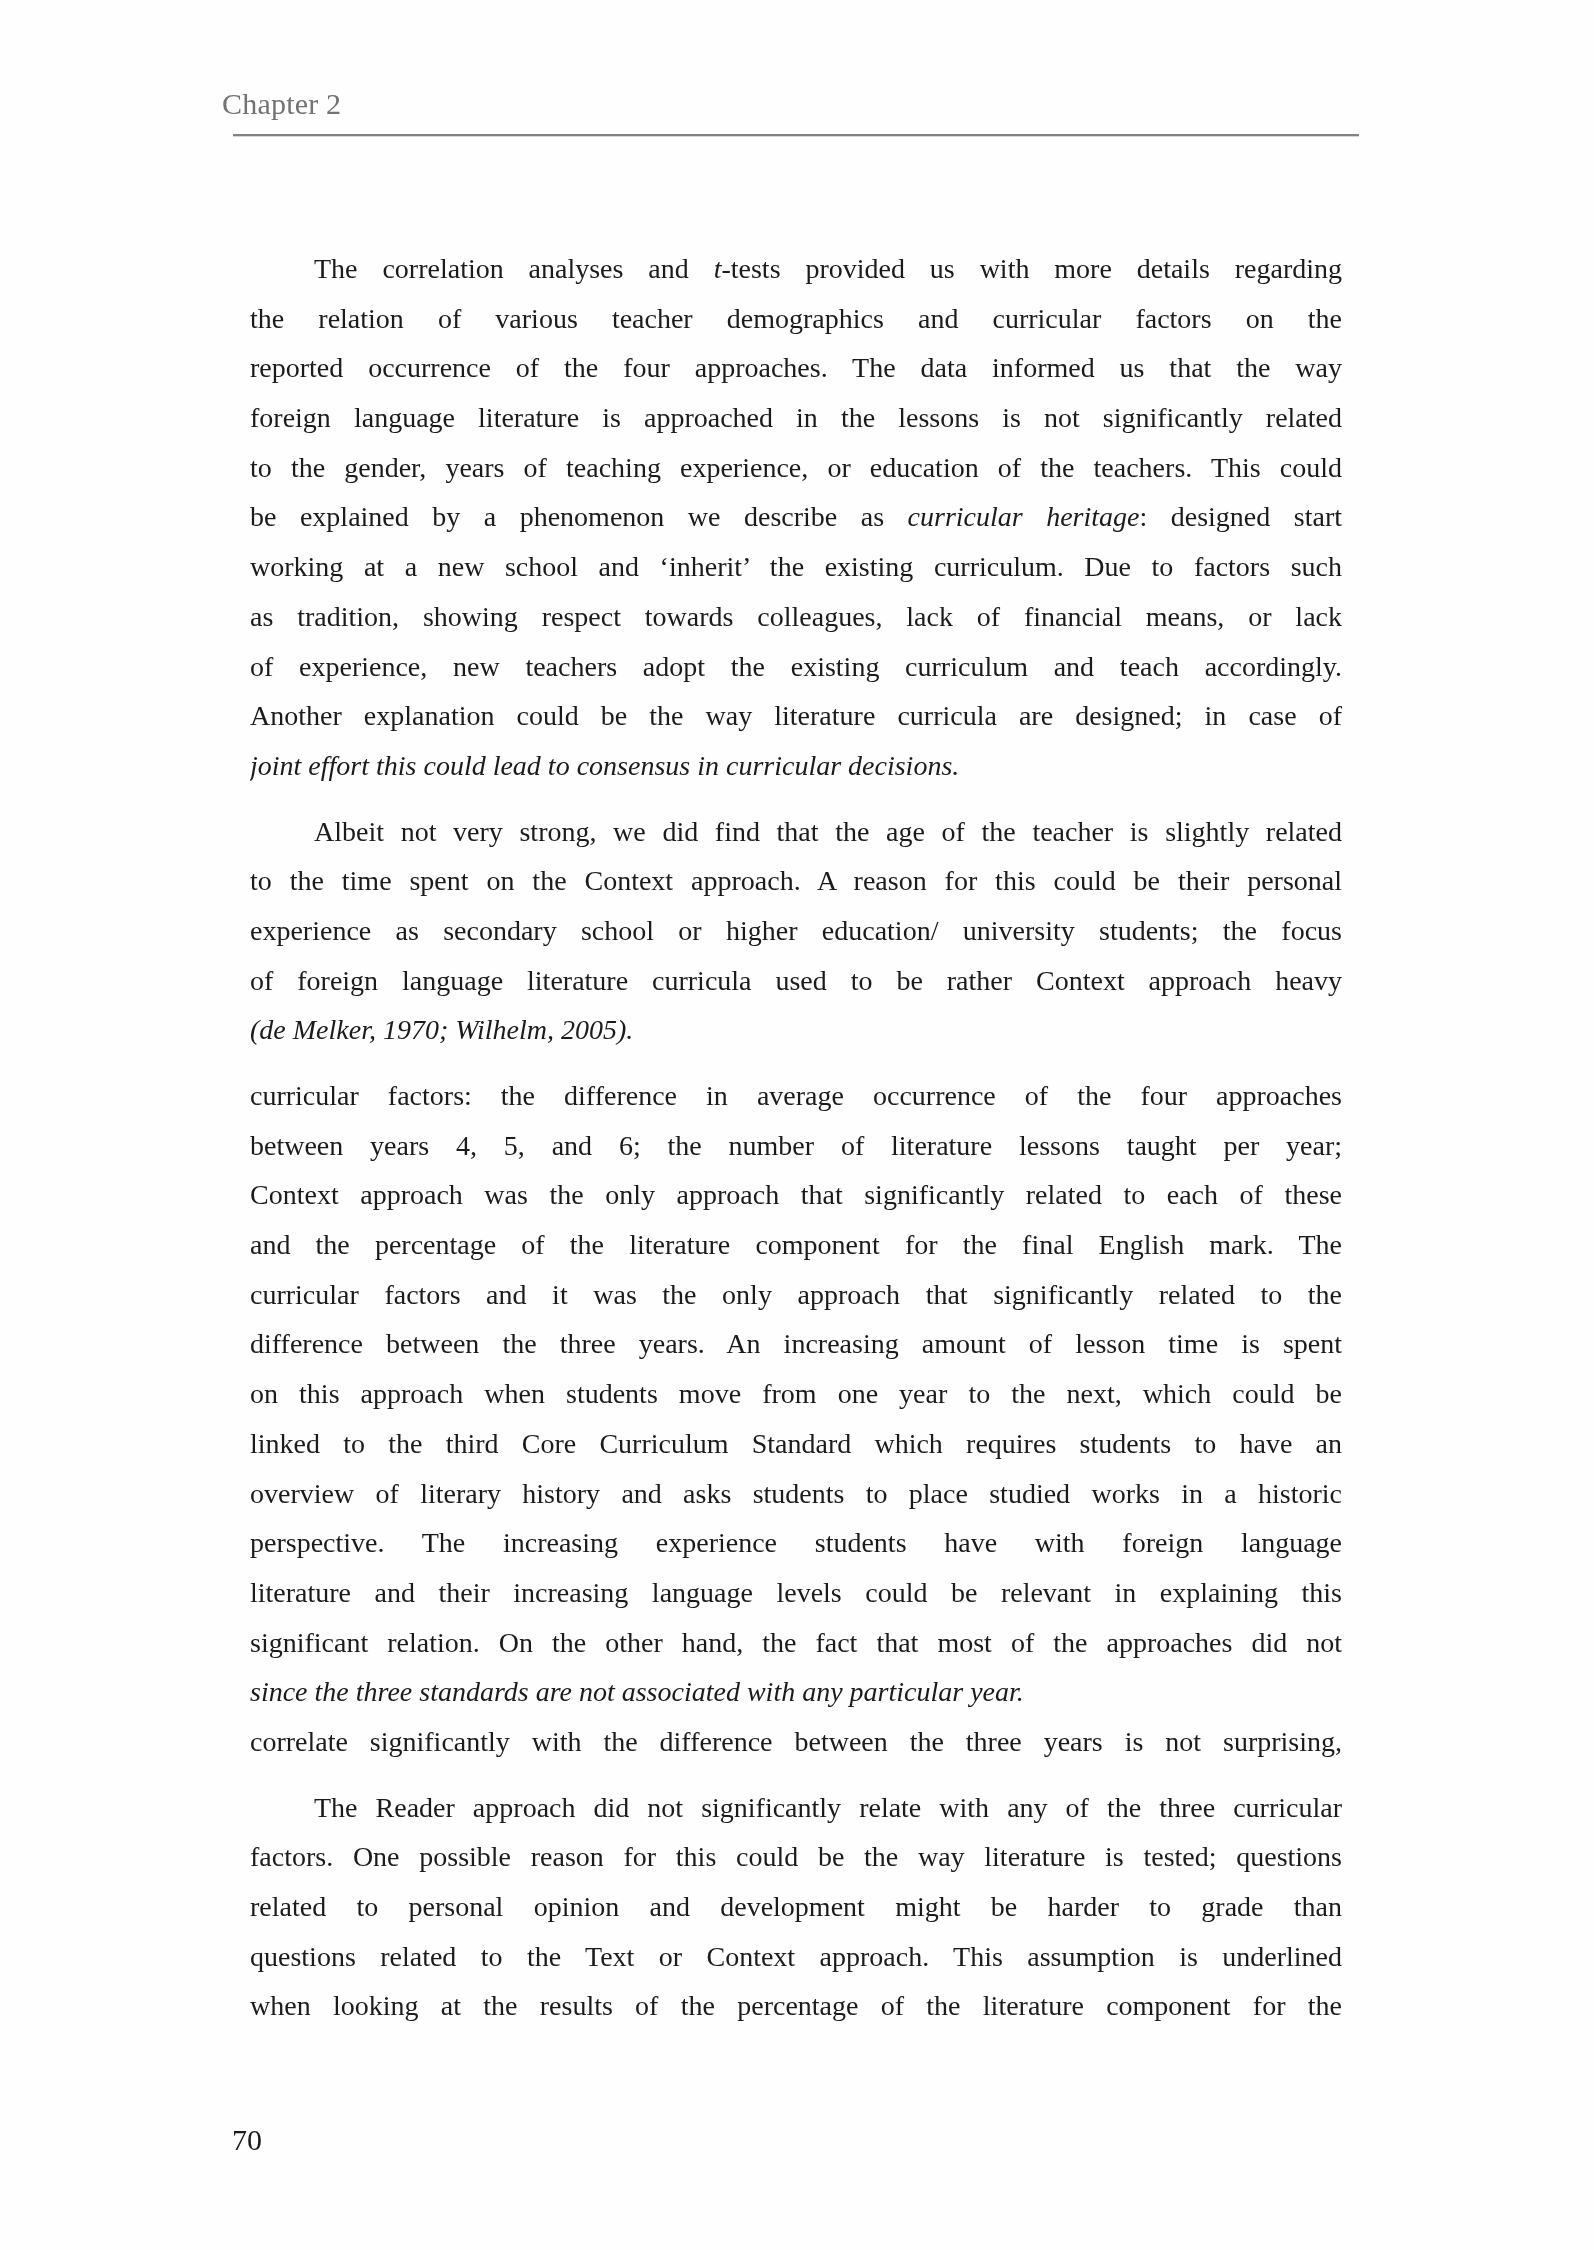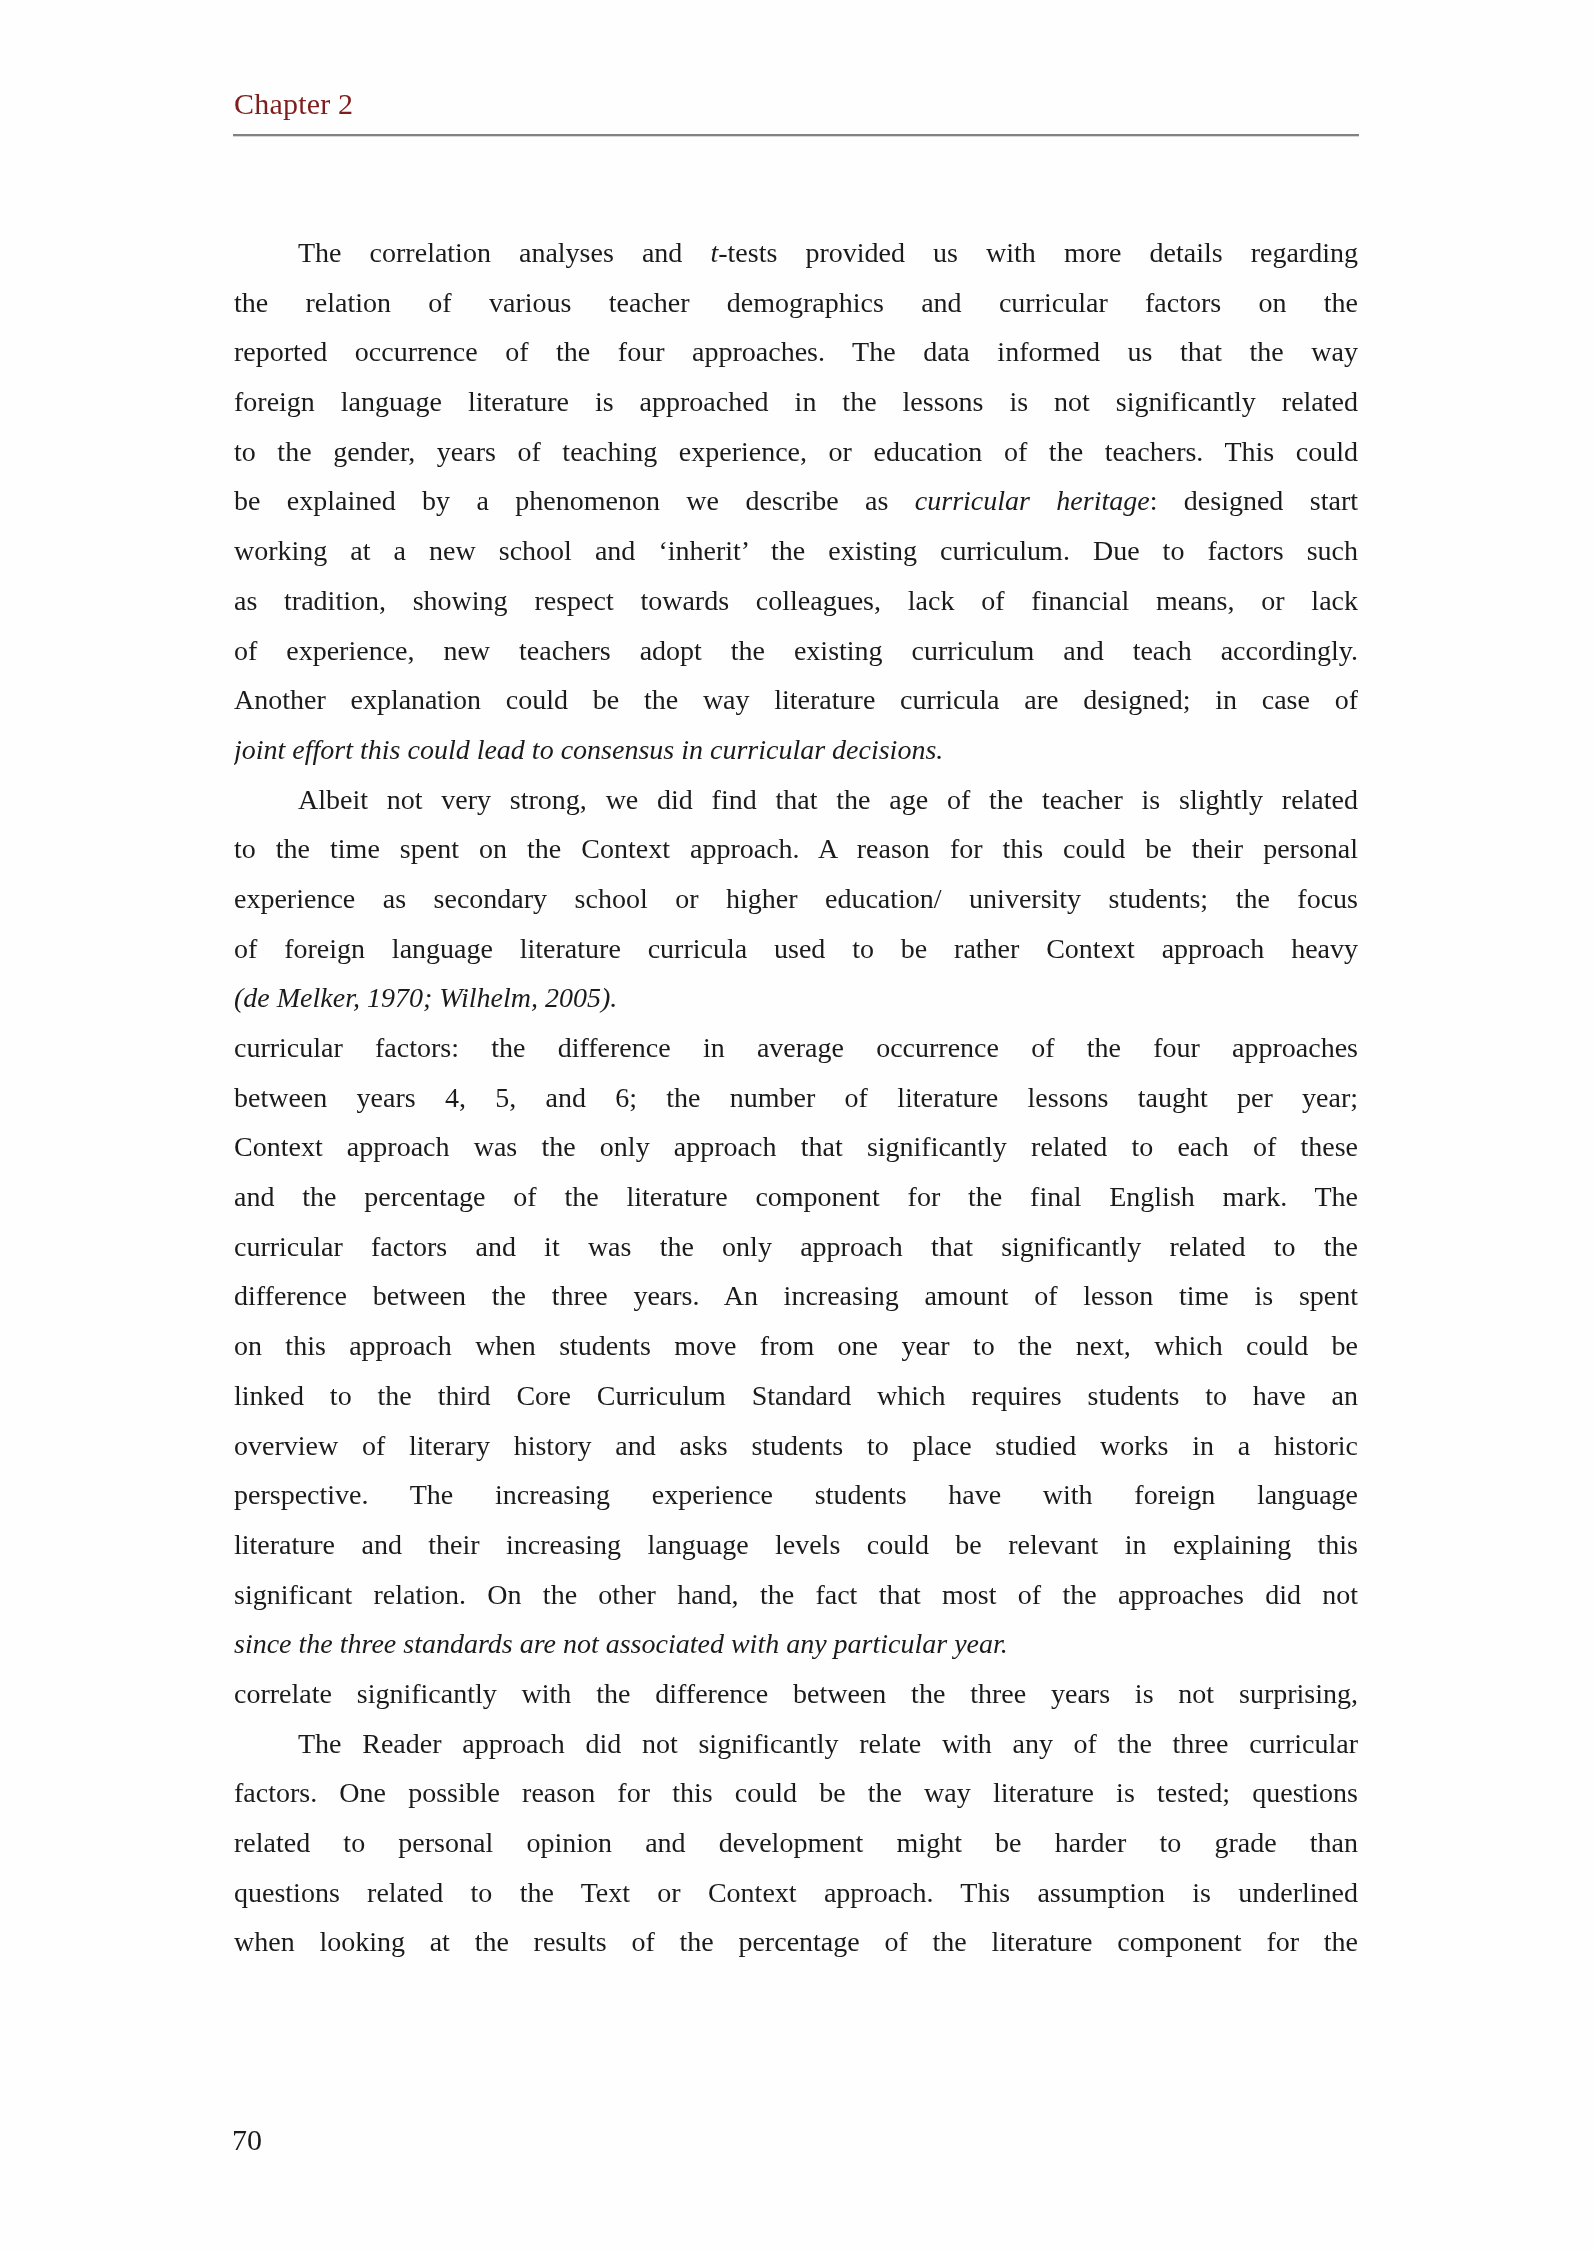--- a/index.html
+++ b/index.html
@@ -7,45 +7,45 @@
     width: 1594px;
     height: 2250px;
     position: relative;
     background: #fefefe;
     font-family: "Liberation Serif", "DejaVu Serif", serif;
     color: #1b1b1b;
     overflow: hidden;
   }
   .running-header {
     position: absolute;
-    left: 234px;
+    left: 222px;
     top: 87px;
     font-size: 30px;
     line-height: 34px;
-    color: #7f1d1d;
+    color: #737373;
     letter-spacing: 0.2px;
   }
   .header-rule {
     position: absolute;
     left: 233px;
     top: 134px;
     width: 1126px;
     height: 2px;
     background: #828282;
     border-bottom: 1px solid #d6d6d6;
   }
   .body-text {
     position: absolute;
     left: 234px;
     top: 228px;
     width: 1124px;
     font-size: 28px;
     line-height: 49.7px;
   }
-  .paragraph { margin: 0; }
+  .paragraph { margin: 16px; }
   .line {
     text-align: justify;
     text-align-last: justify;
     text-justify: inter-word;
     white-space: normal;
     overflow: hidden;
     height: 49.7px;
   }
   .line.indent { text-indent: 64px; }
   .line.para-end { text-align-last: left; font-style: italic; }

